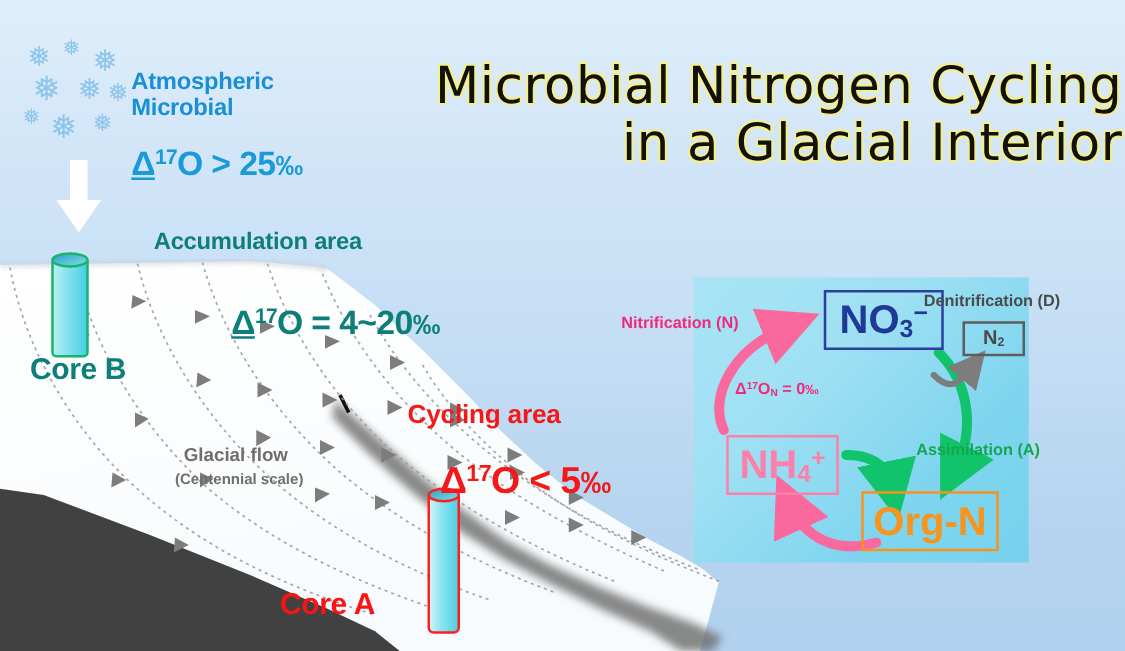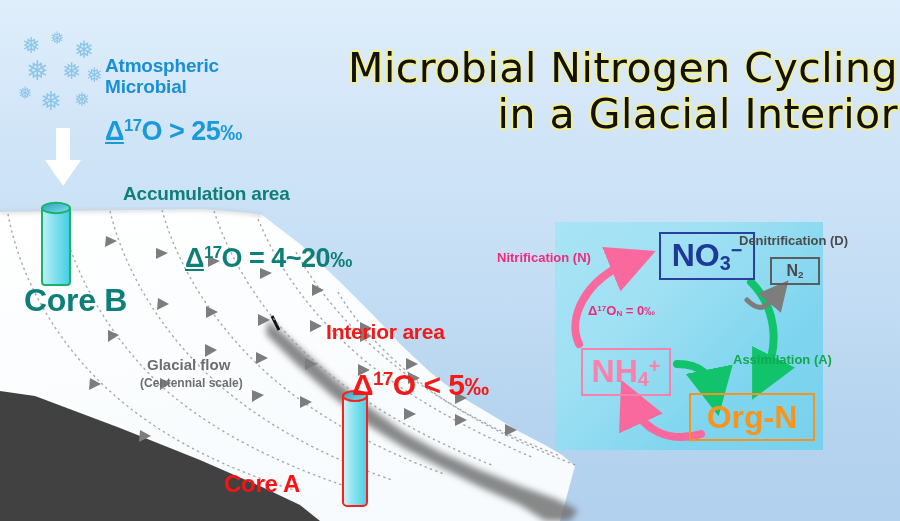--- a/index.html
+++ b/index.html
@@ -57,21 +57,21 @@
     letter-spacing: -0.2px;
   }
   .ablatval {
     color: #f41818;
     font-size: 30px;
     letter-spacing: -0.5px;
     margin-top: 16px;
   }
   .coreb {
     color: #0e7f78;
-    font-size: 32px;
+    font-size: 24px;
     letter-spacing: -0.3px;
   }
   .corea {
     color: #fb1212;
     font-size: 24px;
     letter-spacing: -0.3px;
     text-align: right;
   }
   .flow1 { color: #6e6e6e; font-size: 15px; }
   .flow2 { color: #6e6e6e; font-size: 12px; }
@@ -122,21 +122,21 @@
   }
   #box-no3 {
     left: 104px; top: 10px; width: 96px; height: 48px;
     border: 2.5px solid #2b3f9e; color: #1e3a96; font-size: 32px;
   }
   #box-nh4 {
     left: 26px; top: 126px; width: 90px; height: 48px;
     border: 2.5px solid #fb80ab; color: #fb80ab; font-size: 32px;
   }
   #box-orgn {
-    left: 134px; top: 171px; width: 126px; height: 48px;
+    left: 134px; top: 171px; width: 110px; height: 48px;
     border: 2.5px solid #f7941e; color: #f7941e; font-size: 32px;
   }
   #box-n2 {
     left: 215px; top: 35px; width: 50px; height: 28px;
     border: 2.5px solid #5d5d5d; color: #4a4a4a; font-size: 16px;
   }
   .cyc-lbl { position: absolute; font-weight: bold; white-space: nowrap; }
   #lbl-nitrif { left: -58px; top: 28px; color: #ef2b7b; font-size: 13px; }
   #lbl-denit  { left: 184px; top: 11px; color: #4a4a4a; font-size: 13px; }
   #lbl-assim  { left: 178px; top: 130px; color: #11a84f; font-size: 13px; }
@@ -279,21 +279,21 @@
   </div>
   <div class="lbl atmosval" style="left:105px; top:116px;">
     <span style="text-decoration:underline;">Δ</span><sup class="iso">17</sup>O &gt; 25<span class="pm">‰</span>
   </div>
 
   <div class="lbl accum" style="left:123px; top:183px;">Accumulation area</div>
   <div class="lbl accumval" style="left:185px; top:220px;margin-top:23px;">
     <span style="text-decoration:underline;">Δ</span><sup class="iso">17</sup>O = 4~20<span class="pm">‰</span>
   </div>
 
-  <div class="lbl ablat" style="left:326px; top:320px;">Interior area</div>
+  <div class="lbl ablat" style="left:326px; top:320px;">Cycling area</div>
   <div class="lbl ablatval" style="left:352px; top:352px;">
     Δ<sup class="iso">17</sup>O &lt; 5<span class="pm">‰</span>
   </div>
 
   <div class="lbl coreb" style="left:24px; top:282px;">Core B</div>
   <div class="lbl corea" style="left:224px; top:470px;">Core A</div>
 
   <div class="lbl flow1" style="left:147px; top:356px;">Glacial flow</div>
   <div class="lbl flow2" style="left:140px; top:376px;">(Centennial scale)</div>
 

